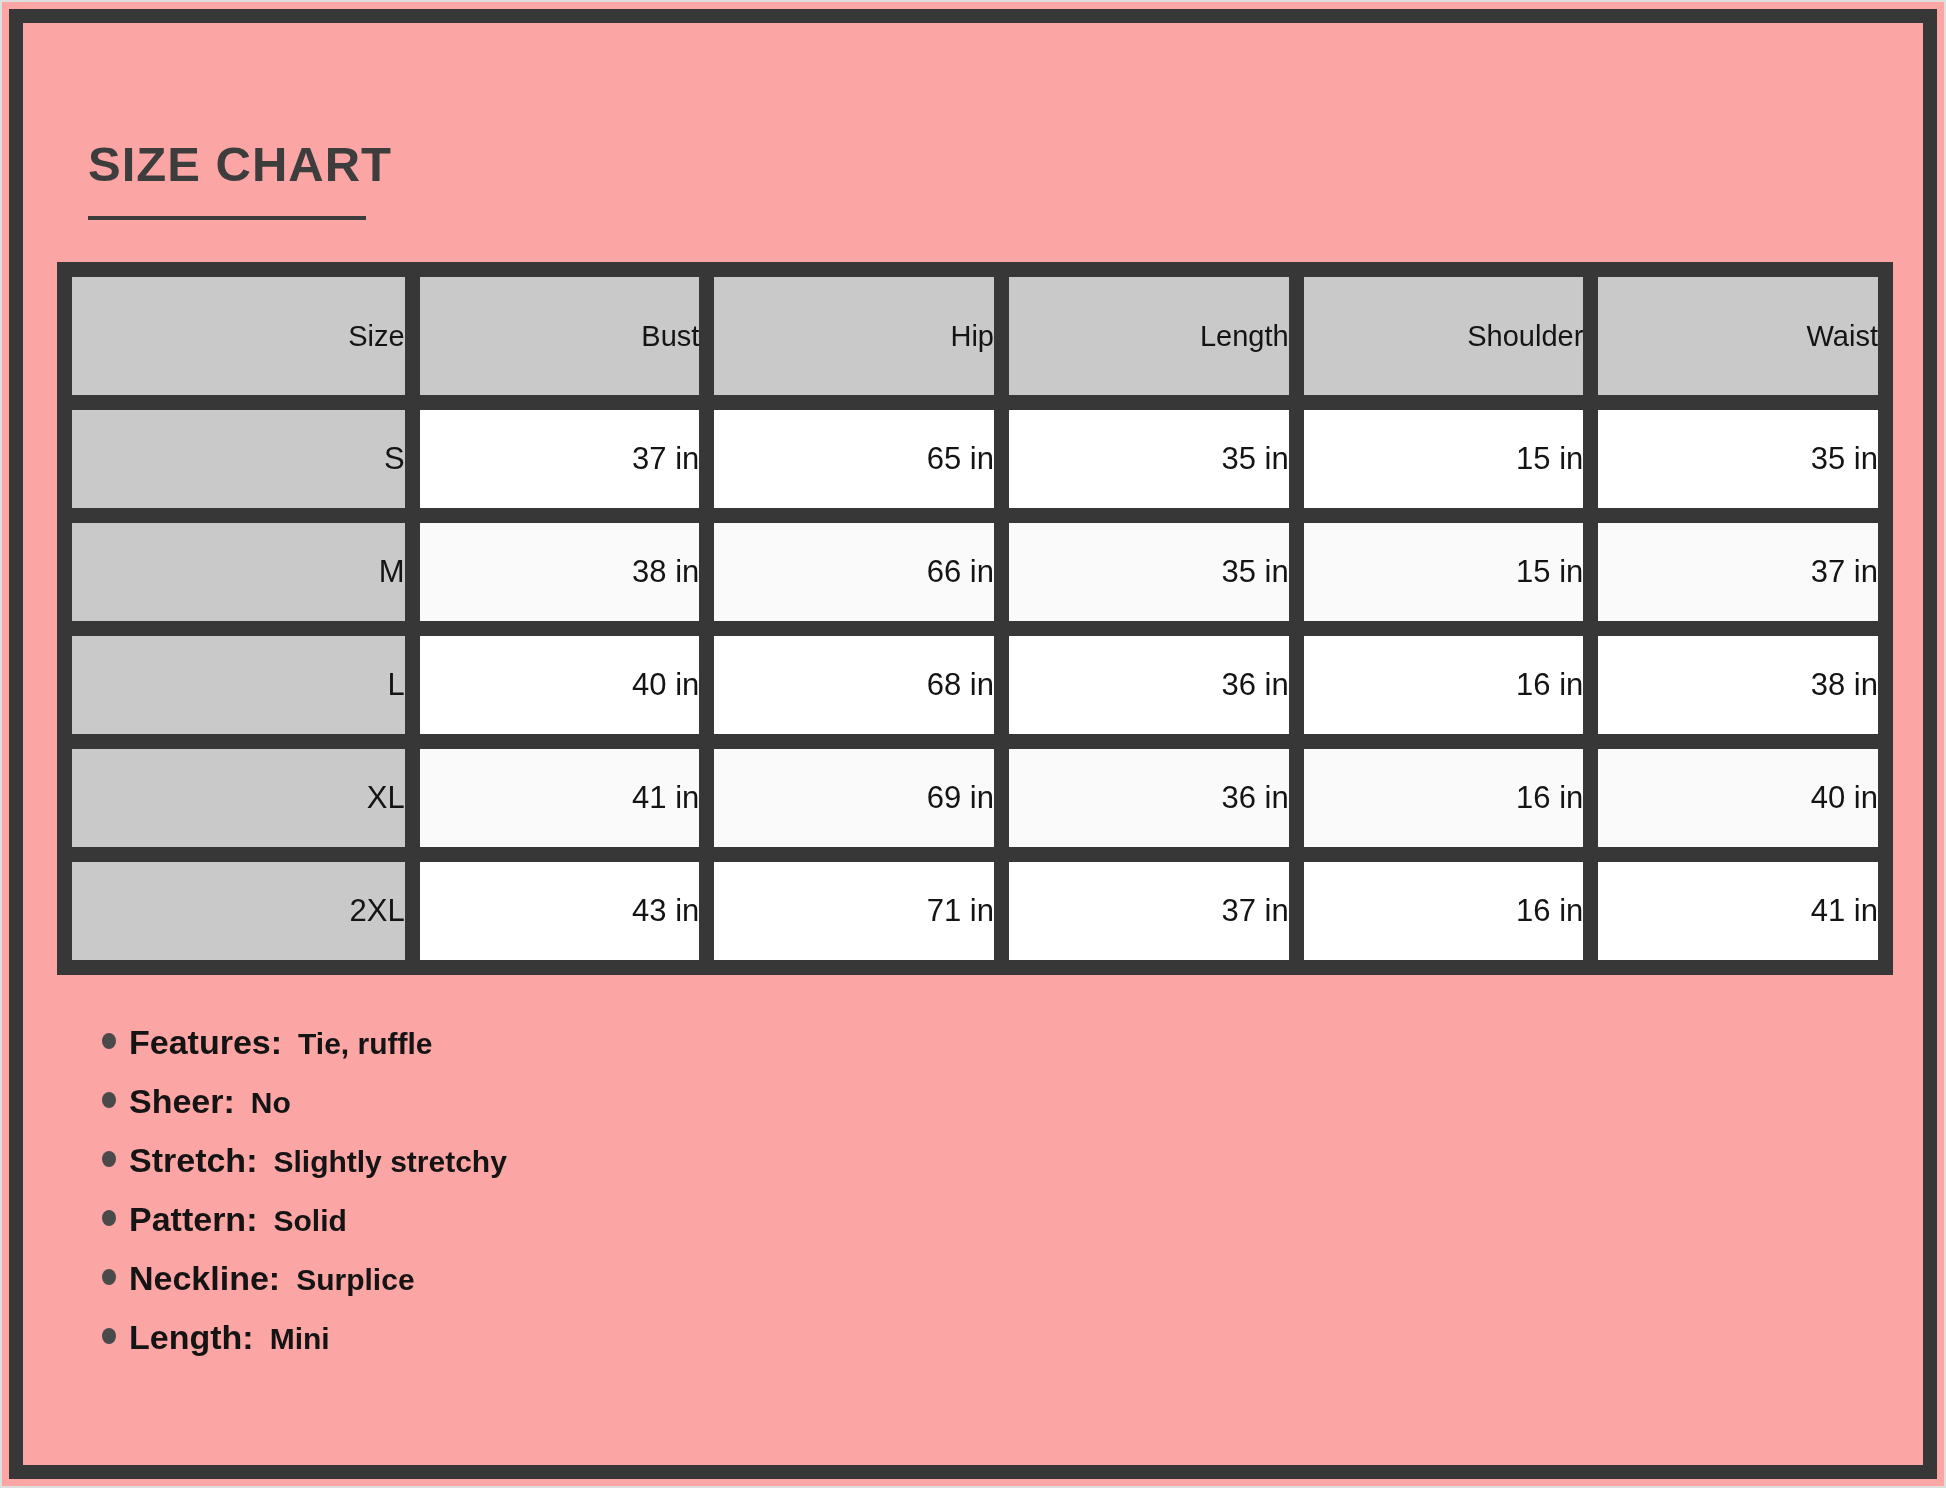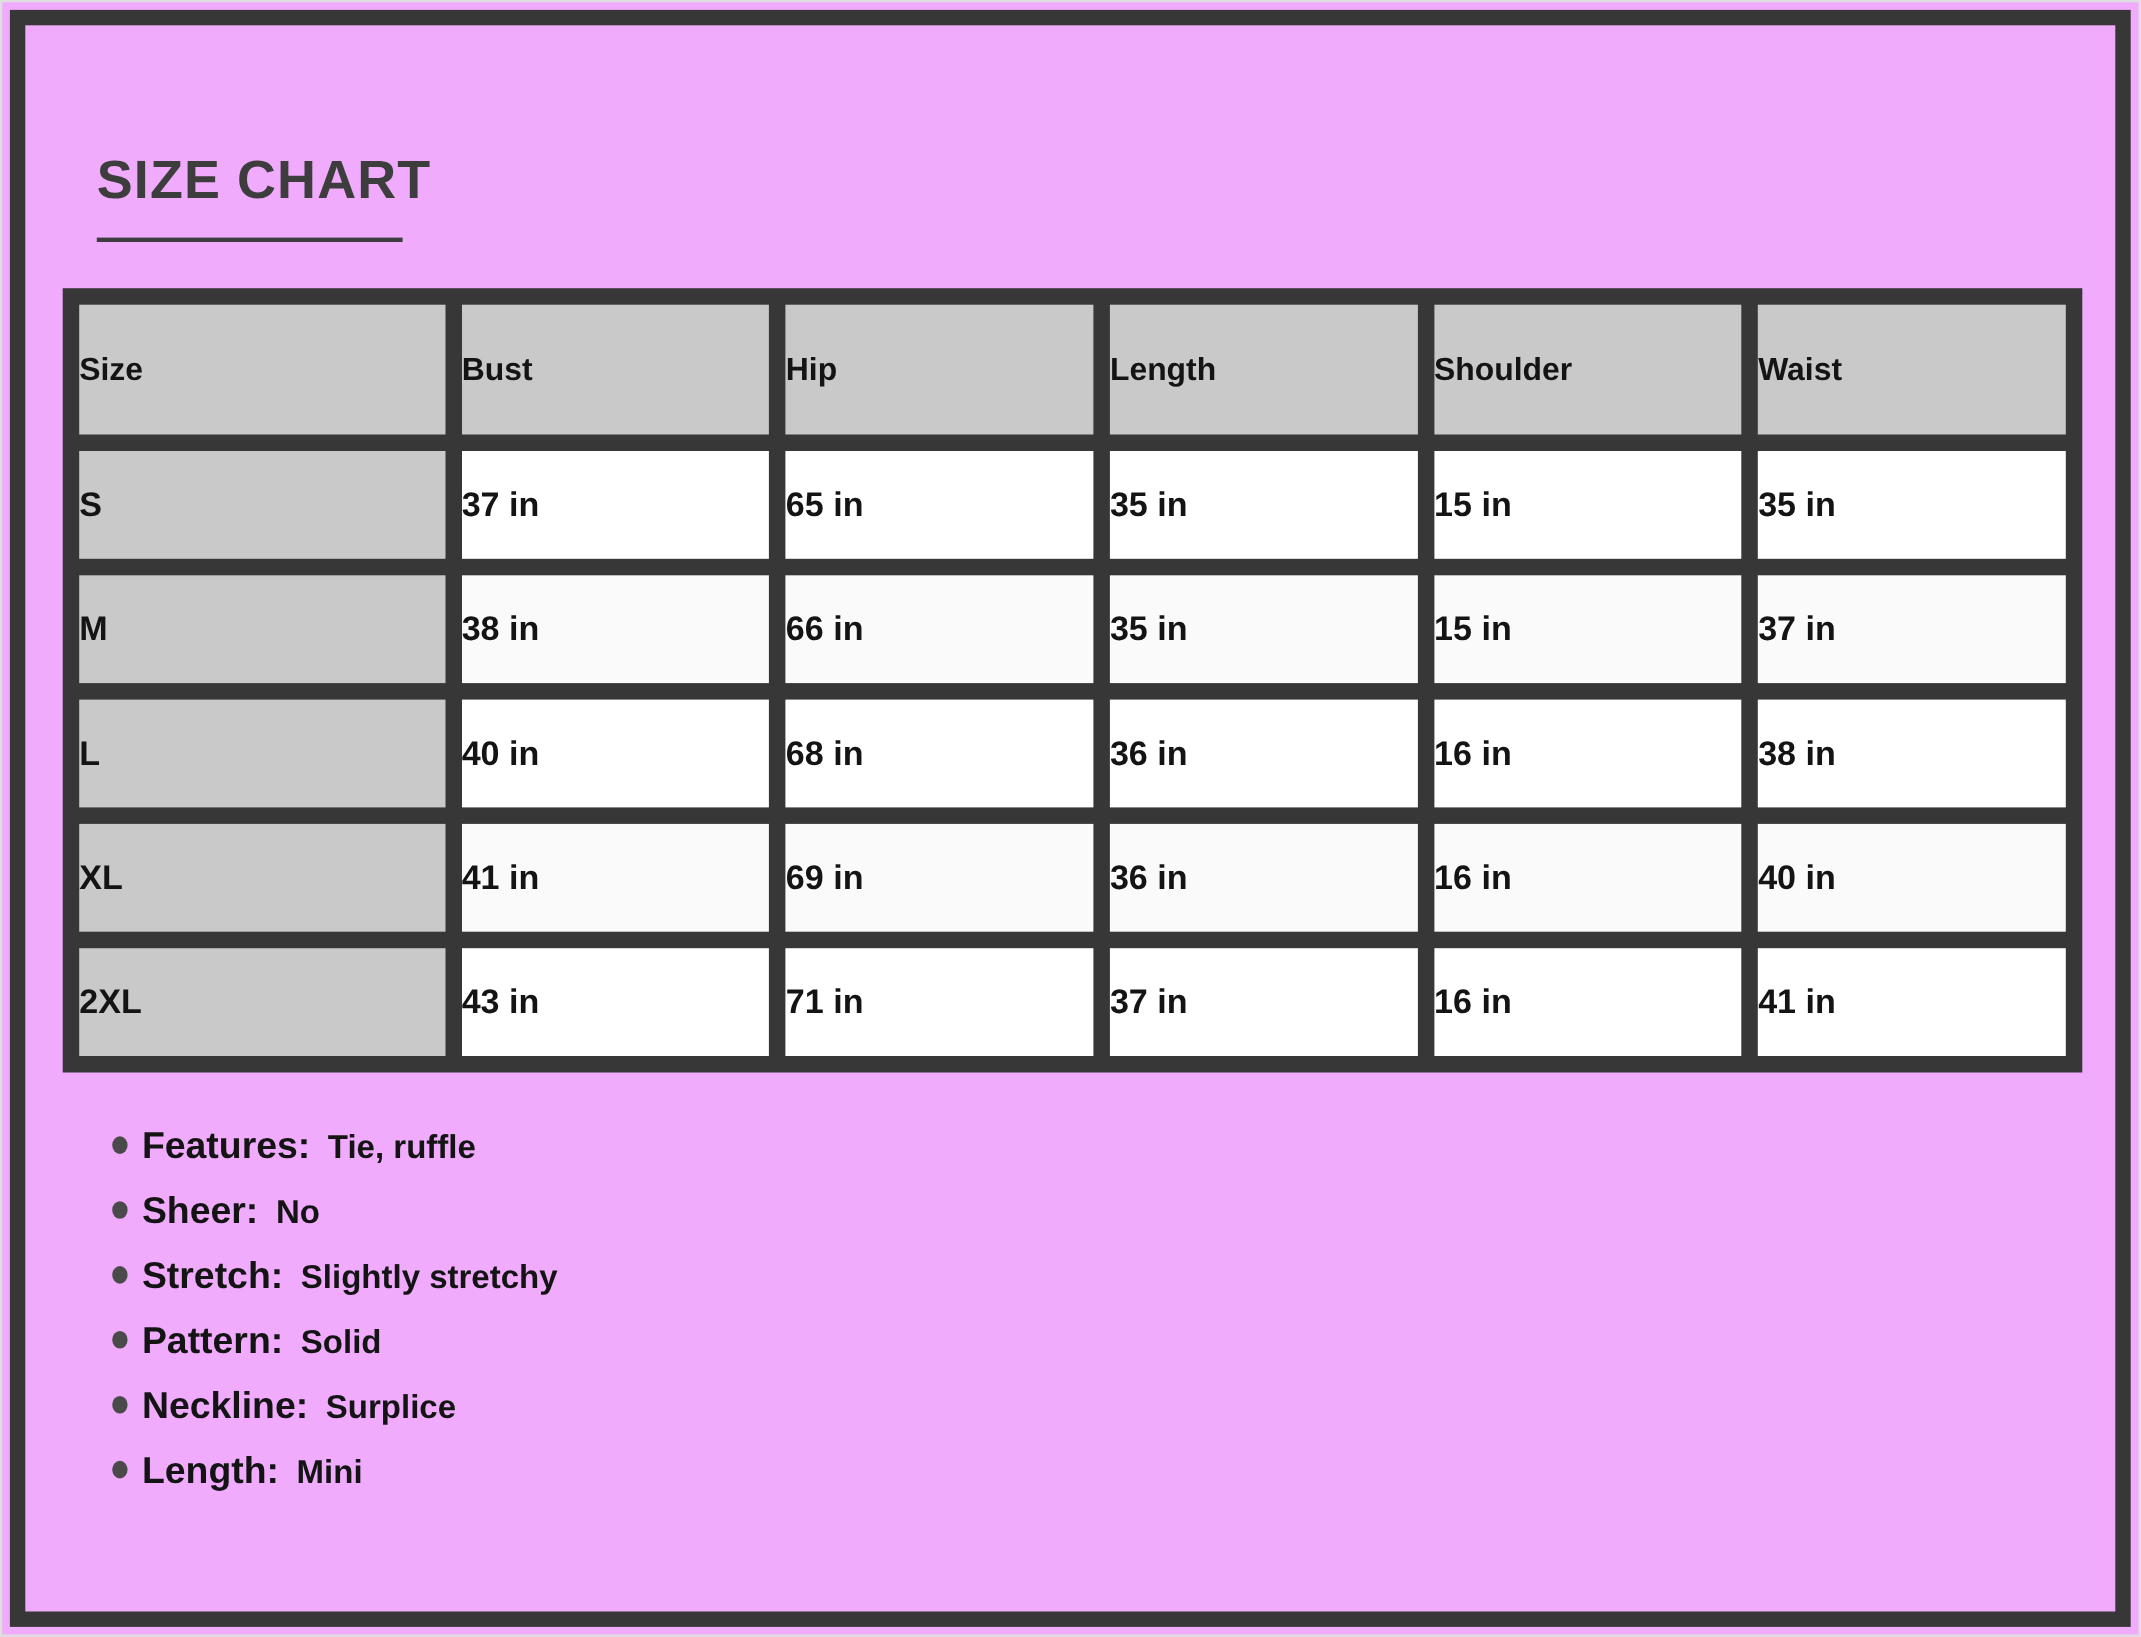--- a/index.html
+++ b/index.html
@@ -2,21 +2,21 @@
 <html><head>
 <meta charset="utf-8">
 <style>
   html, body { margin: 0; padding: 0; background: #ffffff; }
   body { font-family: "Liberation Sans", sans-serif; }
 
   .canvas {
     position: relative;
     width: 1946px;
     height: 1488px;
-    background: #f0abfc;
+    background: #fca5a5;
     box-shadow: inset 0 0 0 2px #dedede;
     overflow: hidden;
   }
 
   
   .frame {
     position: absolute;
     left: 9px; top: 9px; right: 9px; bottom: 9px;
     border: 14px solid #373737;
     pointer-events: none;
@@ -65,23 +65,23 @@
     left: 57px; top: 262px;
     width: 1836px;
     display: table;
     table-layout: fixed;
     border-spacing: 15px;
     background: #373737;
   }
   .trow { display: table-row; }
   .tcell {
     display: table-cell;
-    text-align: left;
+    text-align: right;
     vertical-align: middle;
-    font-weight: bold;
+    font-weight: normal;
     color: #141414;
   }
   .th {
     height: 118px;
     background: #c9c9c9;
     font-size: 29px;
   }
   .td {
     height: 98px;
     background: #ffffff;

